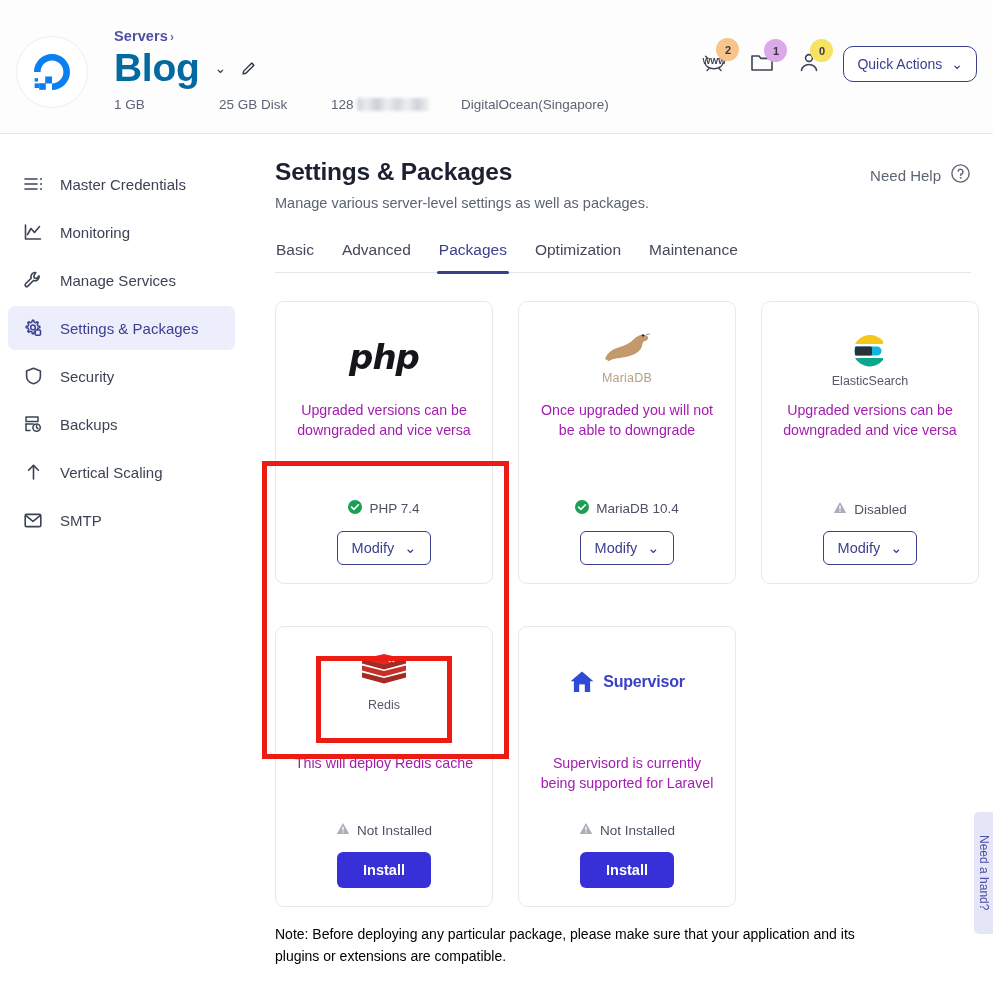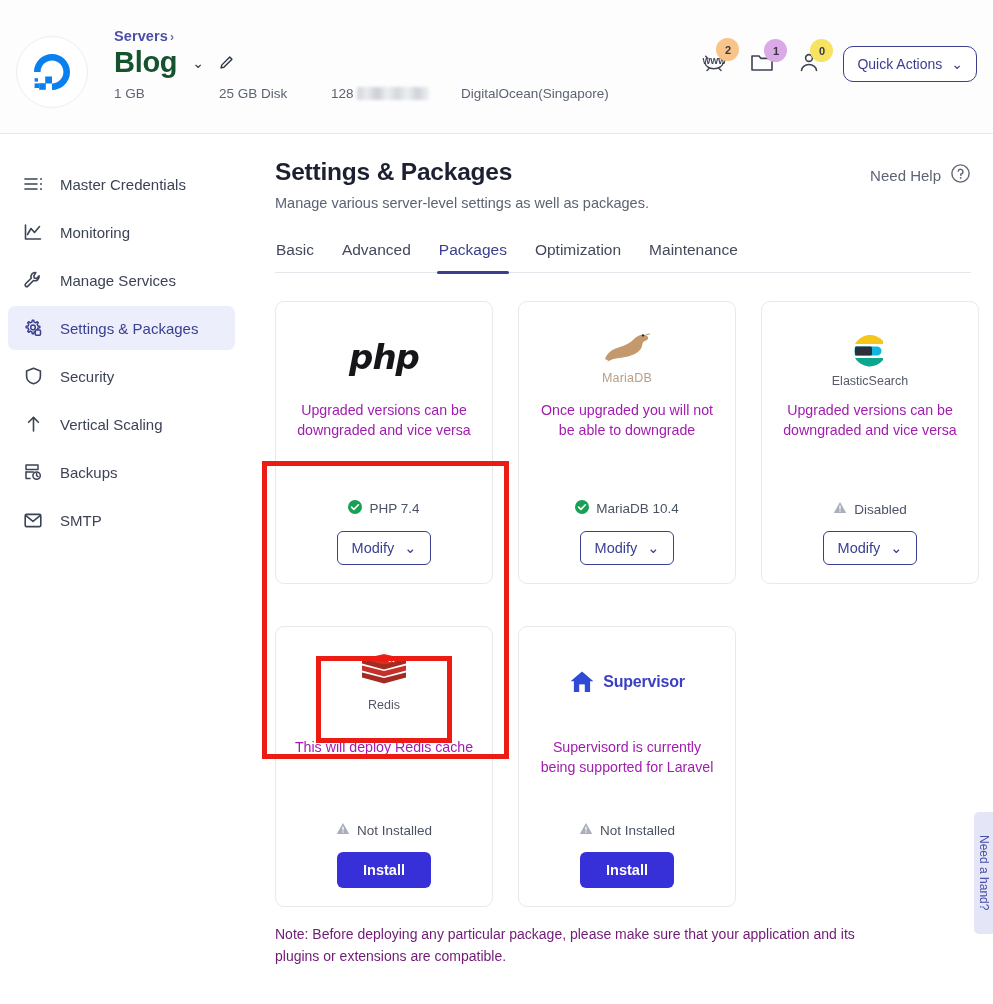--- a/index.html
+++ b/index.html
@@ -29,21 +29,21 @@
     display: flex; align-items: center; justify-content: center;
     flex: none;
   }
   .server-meta { margin: 28px 0 0 26px; flex: 1; }
   .breadcrumb {
     font-size: 14.5px; color: #4b4fa6; font-weight: 600;
     letter-spacing: .1px;
   }
   .breadcrumb .chev { color: #6b6fb5; font-size: 12px; margin-left: 2px; }
   .title-row { display: flex; align-items: center; gap: 12px; margin-top: 2px; }
-  .server-name { font-size: 29px; font-weight: 700; color: #14532d; letter-spacing: -.3px; }
+  .server-name { font-size: 39px; font-weight: 700; color: #0369a1; letter-spacing: -.3px; }
   .caret-btn {
     font-size: 14px; color: #32364a; cursor: pointer;
     line-height: 1; padding: 2px 3px;
   }
   .edit-icon { cursor: pointer; display: flex; align-items: center; }
   .spec-row {
     display: flex; align-items: flex-end; margin-top: 7px;
     font-size: 13.5px; color: #5c6373;
   }
   .spec-row > div { white-space: nowrap; }
@@ -135,38 +135,38 @@
   .card.short { height: 281px; }
   .logo-slot {
     height: 74px; display: flex; flex-direction: column;
     align-items: center; justify-content: center; gap: 2px;
   }
   .logo-caption { font-size: 12.5px; color: #55596a; }
   .card-desc {
     font-size: 14.2px; color: #a21caf; line-height: 20px;
     margin-top: 6px; padding: 0 4px;
   }
-  .card.redis .card-desc, .card.supervisor .card-desc { margin-top: 18px; }
+  .card.redis .card-desc, .card.supervisor .card-desc { margin-top: 34px; }
   .status-line {
     display: flex; align-items: center; justify-content: center; gap: 7px;
     font-size: 13.5px; color: #4b5264; margin-top: auto; margin-bottom: 14px;
   }
   .btn-modify {
     border: 1px solid #3a3f8f; border-radius: 6px; background: #fff;
     color: #3a3f8f; font-size: 14.5px; padding: 8px 14px;
     display: flex; align-items: center; gap: 10px; cursor: pointer;
   }
   .btn-install {
     background: #3730d8; color: #fff; border: none; border-radius: 6px;
     font-size: 14.5px; font-weight: 600; padding: 10px 26px; cursor: pointer;
     font-family: "Liberation Sans", sans-serif;
   }
 
   .note {
-    margin-top: 16px; font-size: 14px; color: #701a75; line-height: 22px;
+    margin-top: 16px; font-size: 14px; color: #000000; line-height: 22px;
     max-width: 600px;
   }
 
   
   .ann {
     position: absolute; border: 5px solid #ec1c15;
     pointer-events: none; z-index: 30;
   }
   #ann-outer { left: 262px; top: 327px; width: 247px; height: 298px; }
   #ann-inner { left: 316px; top: 522px; width: 136px; height: 87px; }
@@ -313,39 +313,39 @@
       <span class="nav-icon">
         <svg width="19" height="20" viewBox="0 0 19 20" fill="none" stroke="#3c4355" stroke-width="1.6" stroke-linejoin="round">
           <path d="M9.5 2.3 L16.4 5 v5.2 c0 4-3 6.5-6.9 7.6 C5.6 16.7 2.6 14.2 2.6 10.2 V5 Z"></path>
         </svg>
       </span>
       <span>Security</span>
     </div>
 
     <div class="nav-item">
       <span class="nav-icon">
-        <svg width="19" height="20" viewBox="0 0 19 20" fill="none" stroke="#3c4355" stroke-width="1.6" stroke-linecap="round" stroke-linejoin="round">
-          <path d="M9.5 17 V3.5"></path>
-            <path d="M4.6 8.3 L9.5 3.4 L14.4 8.3"></path>
-        </svg>
-      </span>
-      <span>Vertical Scaling</span>
-    </div>
-
-    <div class="nav-item">
-      <span class="nav-icon">
         <svg width="20" height="20" viewBox="0 0 20 20" fill="none" stroke="#3c4355" stroke-width="1.5" stroke-linecap="round" stroke-linejoin="round">
           <path d="M3 3 h12 v4.6 H3 Z"></path>
           <path d="M3 10 h7.3"></path>
             <path d="M3 10 v6.6 h4"></path>
           <circle cx="13.6" cy="13.6" r="3.7"></circle>
           <path d="M13.6 11.6 v2.1 l1.4 .9"></path>
         </svg>
       </span>
       <span>Backups</span>
+    </div>
+
+    <div class="nav-item">
+      <span class="nav-icon">
+        <svg width="19" height="20" viewBox="0 0 19 20" fill="none" stroke="#3c4355" stroke-width="1.6" stroke-linecap="round" stroke-linejoin="round">
+          <path d="M9.5 17 V3.5"></path>
+            <path d="M4.6 8.3 L9.5 3.4 L14.4 8.3"></path>
+        </svg>
+      </span>
+      <span>Vertical Scaling</span>
     </div>
 
     <div class="nav-item">
       <span class="nav-icon">
         <svg width="20" height="17" viewBox="0 0 20 17" fill="none" stroke="#3c4355" stroke-width="1.6" stroke-linejoin="round">
           <rect x="2.2" y="2.4" width="15.6" height="12.2" rx="1.4"></rect>
           <path d="M2.6 3.4 L10 9.4 L17.4 3.4"></path>
         </svg>
       </span>
       <span>SMTP</span>

